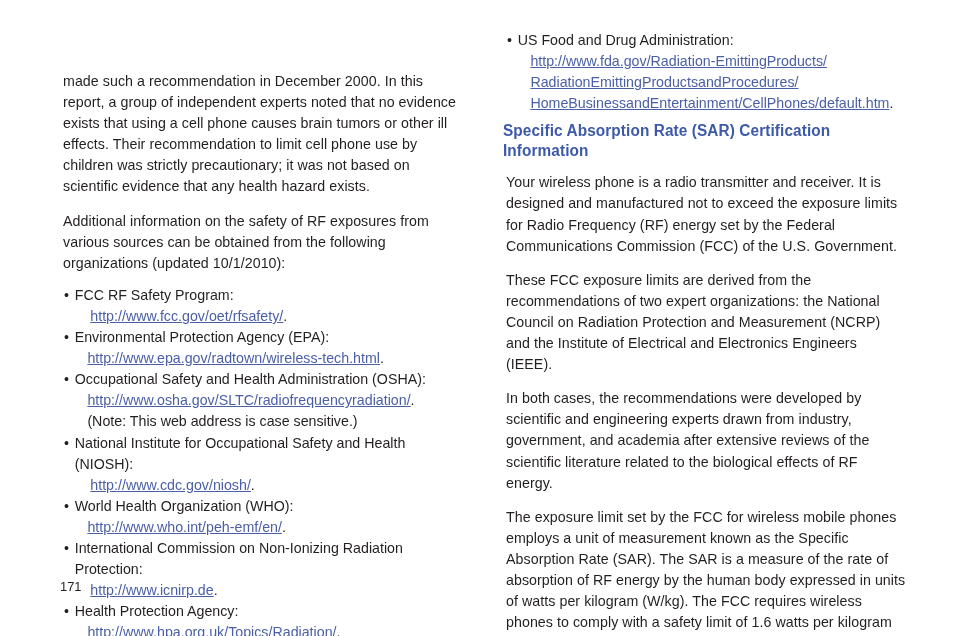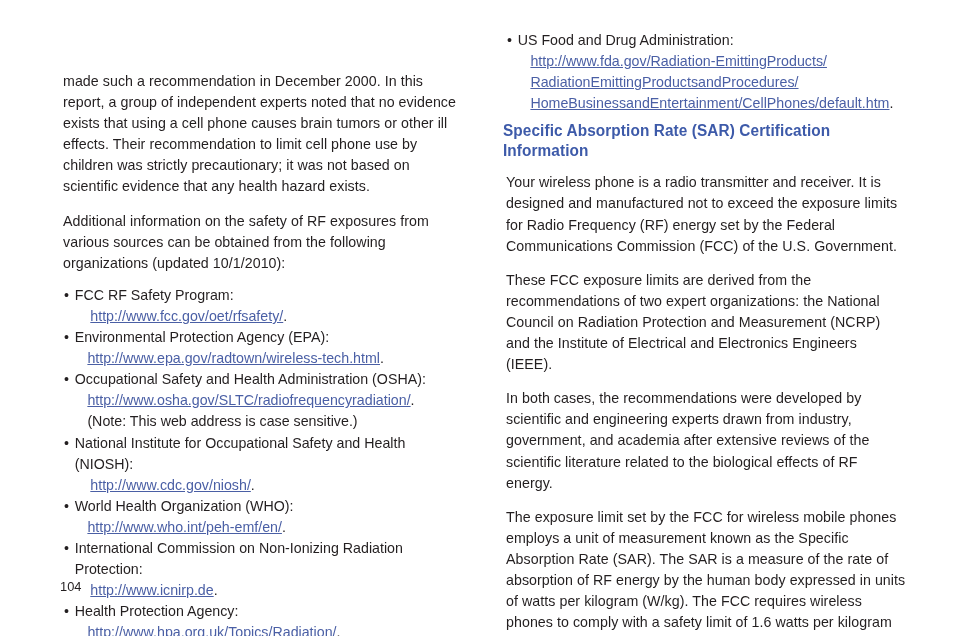--- a/index.html
+++ b/index.html
@@ -198,15 +198,15 @@
     <p class="para">Your wireless phone is a radio transmitter and receiver. It is designed and manufactured not to exceed the exposure limits for Radio Frequency (RF) energy set by the Federal Communications Commission (FCC) of the U.S. Government.</p>
 
     <p class="para">These FCC exposure limits are derived from the recommendations of two expert organizations: the National Council on Radiation Protection and Measurement (NCRP) and the Institute of Electrical and Electronics Engineers (IEEE).</p>
 
     <p class="para">In both cases, the recommendations were developed by scientific and engineering experts drawn from industry, government, and academia after extensive reviews of the scientific literature related to the biological effects of RF energy.</p>
 
     <p class="para">The exposure limit set by the FCC for wireless mobile phones employs a unit of measurement known as the Specific Absorption Rate (SAR). The SAR is a measure of the rate of absorption of RF energy by the human body expressed in units of watts per kilogram (W/kg). The FCC requires wireless phones to comply with a safety limit of 1.6 watts per kilogram (1.6 W/kg).</p>
 
   </div>
 
-  <div class="folio">104</div>
+  <div class="folio">171</div>
 
 </div>
 
 </body></html>

